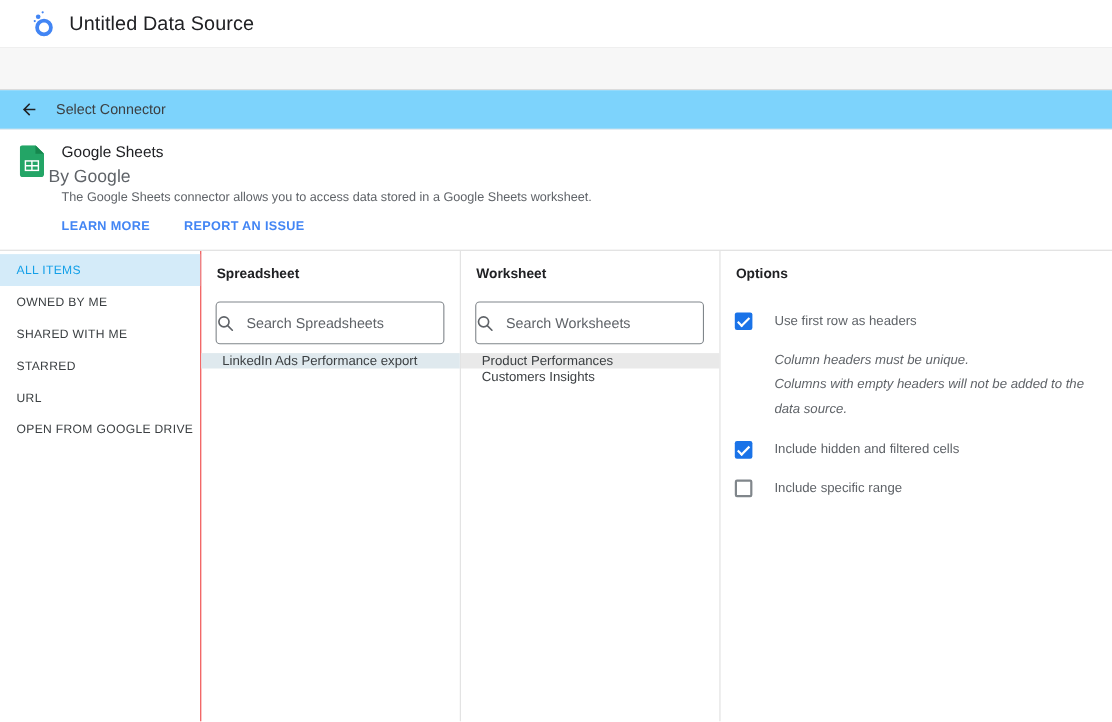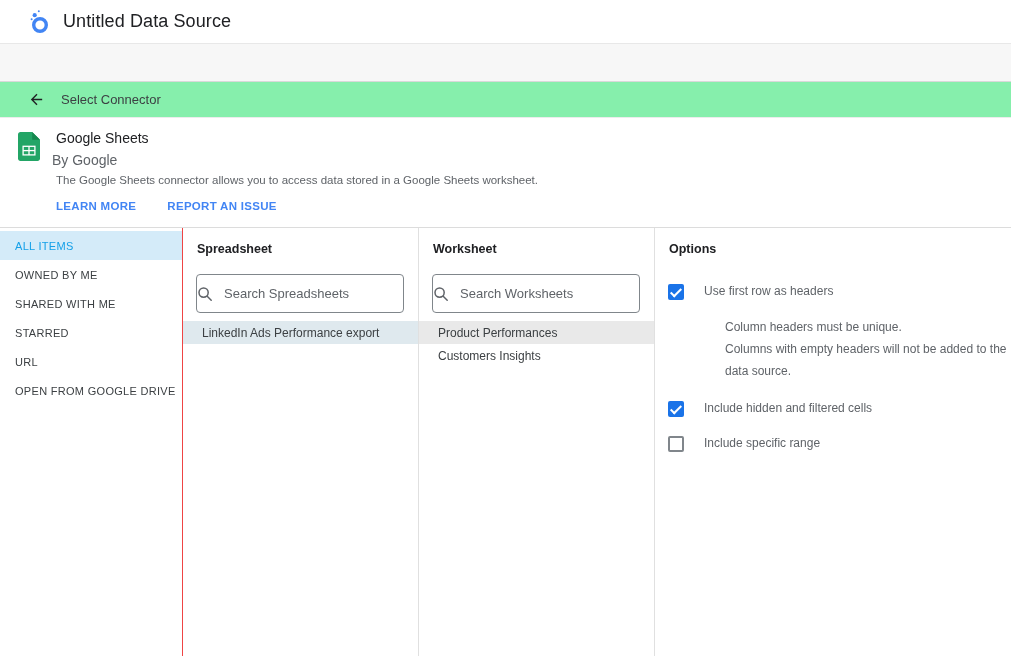--- a/index.html
+++ b/index.html
@@ -10,31 +10,31 @@
   
   .app-header { height:44px; display:flex; align-items:center; padding-left:28px;
     border-bottom:1px solid #e8e8e8; background:#fff; flex:0 0 auto; }
   .app-logo { width:22px; height:25px; margin-right:13px; flex:0 0 auto; }
   .app-title { font-size:18px; color:#202124; letter-spacing:.1px; }
 
   
   .toolbar-band { height:38px; background:#f7f7f7; border-bottom:1px solid #d9d9d9; flex:0 0 auto; }
 
   
-  .connector-bar { height:36px; display:flex; align-items:center; padding-left:23px;
-    border-bottom:1px solid #ececec; background:#86efac; flex:0 0 auto; }
+  .connector-bar { height:36px; display:flex; align-items:center; padding-left:13px;
+    border-bottom:1px solid #ececec; background:#7dd3fc; flex:0 0 auto; }
   .back-btn { width:26px; height:26px; display:flex; align-items:center; justify-content:center; cursor:pointer; }
   .connector-bar-label { margin-left:12px; font-size:13px; font-weight:500; color:#3c4043; }
 
   
   .connector-info { height:110px; background:#fff; border-bottom:1px solid #dcdcdc;
     position:relative; flex:0 0 auto; }
   .sheets-icon { position:absolute; left:18px; top:14px; }
   .connector-name { position:absolute; left:56px; top:12px; font-size:14px; font-weight:500; color:#202124; }
-  .connector-byline { position:absolute; left:52px; top:34px; font-size:14px; color:#5f6368; }
+  .connector-byline { position:absolute; left:44px; top:34px; font-size:16px; color:#5f6368; }
   .connector-desc { position:absolute; left:56px; top:56px; font-size:11.5px; color:#5f6368; }
   .connector-links { position:absolute; left:56px; top:82px; display:flex; gap:31px; }
   .text-link { font-size:11.5px; font-weight:700; color:#4285f4; letter-spacing:.3px; cursor:pointer; }
 
   
   .main { flex:1 1 auto; display:flex; min-height:0; }
 
   .sidebar { width:183px; flex:0 0 auto; border-right:1px solid #ef4444; padding-top:3px; }
   .side-item { height:29px; display:flex; align-items:center; padding-left:15px;
     font-size:11px; letter-spacing:.3px; color:#3c4043; cursor:pointer; white-space:nowrap; }
@@ -46,37 +46,37 @@
   .col-heading { padding-left:14px; font-size:12.5px; font-weight:700; color:#202124; line-height:12px; }
 
   .search-box { margin:19px 14px 0 13px; height:39px; border:1px solid #80868b; border-radius:4px;
     display:flex; align-items:center; background:#fff; }
   .search-box svg { flex:0 0 auto; }
   .search-box input { border:none; outline:none; background:transparent; margin-left:11px;
     font-size:13px; color:#202124; width:160px; font-family:inherit; }
   .search-box input::placeholder { color:#5f6368; opacity:1; }
 
   .item-list { margin-top:8px; }
-  .list-item { height:23px; display:flex; align-items:center; padding-left:19px;
+  .list-item { height:14px; display:flex; align-items:center; padding-left:19px;
     font-size:12px; color:#3c4043; cursor:pointer; white-space:nowrap; }
   .list-item.sel-blue { background:#dfe9ee; }
   .list-item.sel-gray { background:#e9e9e9; }
 
   
   .options-panel { flex:1 1 auto; padding-top:15px; }
   .opt-row { display:flex; align-items:flex-start; margin-left:13px; cursor:pointer; }
   .opt-row-1 { margin-top:29px; }
   .opt-row-2 { margin-top:19px; }
   .checkbox { position:relative; width:16px; height:16px; border-radius:2px; flex:0 0 auto; }
   .checkbox.checked { background:#1a73e8; }
   .checkbox.checked::after { content:""; position:absolute; left:5px; top:1.5px; width:4px; height:9px;
     border:solid #fff; border-width:0 2px 2px 0; transform:rotate(45deg); }
   .checkbox.unchecked { background:#fff; border:2px solid #80868b; }
   .opt-label { margin-left:20px; font-size:12px; color:#5f6368; }
-  .opt-helpers { margin:16px 0 0 70px; }
+  .opt-helpers { margin:16px 0 0 49px;font-style:italic; }
   .helper-line { font-size:12px; color:#5f6368; line-height:22px; }
 </style>
 </head>
 <body>
 
 <div class="page">
 
   <div class="app-header">
     <svg class="app-logo" viewBox="0 0 22 25">
       <circle cx="12" cy="16" r="6.3" fill="none" stroke="#4285f4" stroke-width="3.4"></circle>

